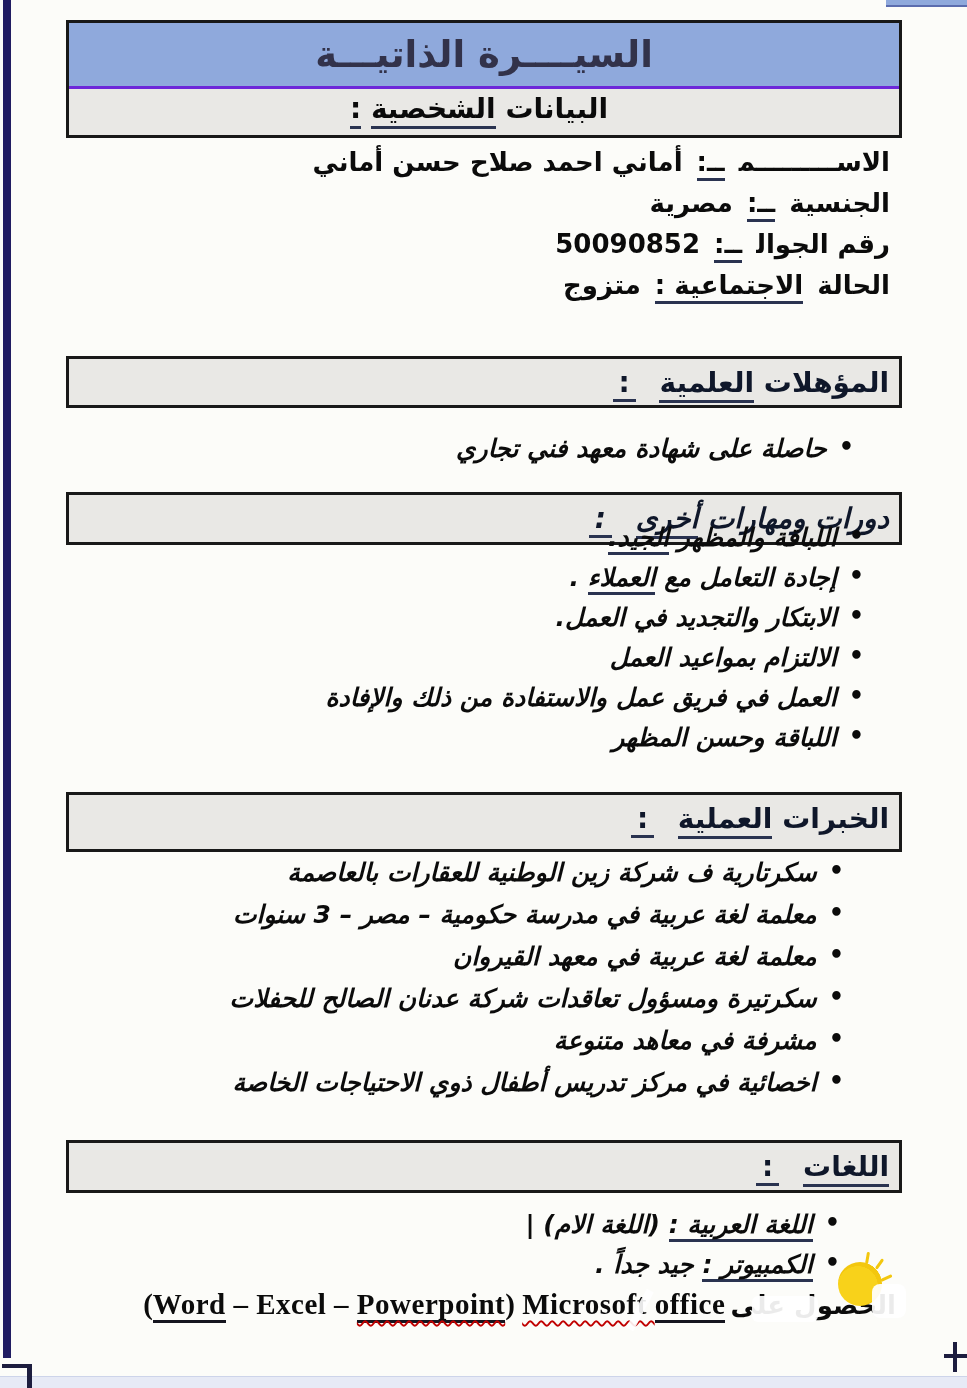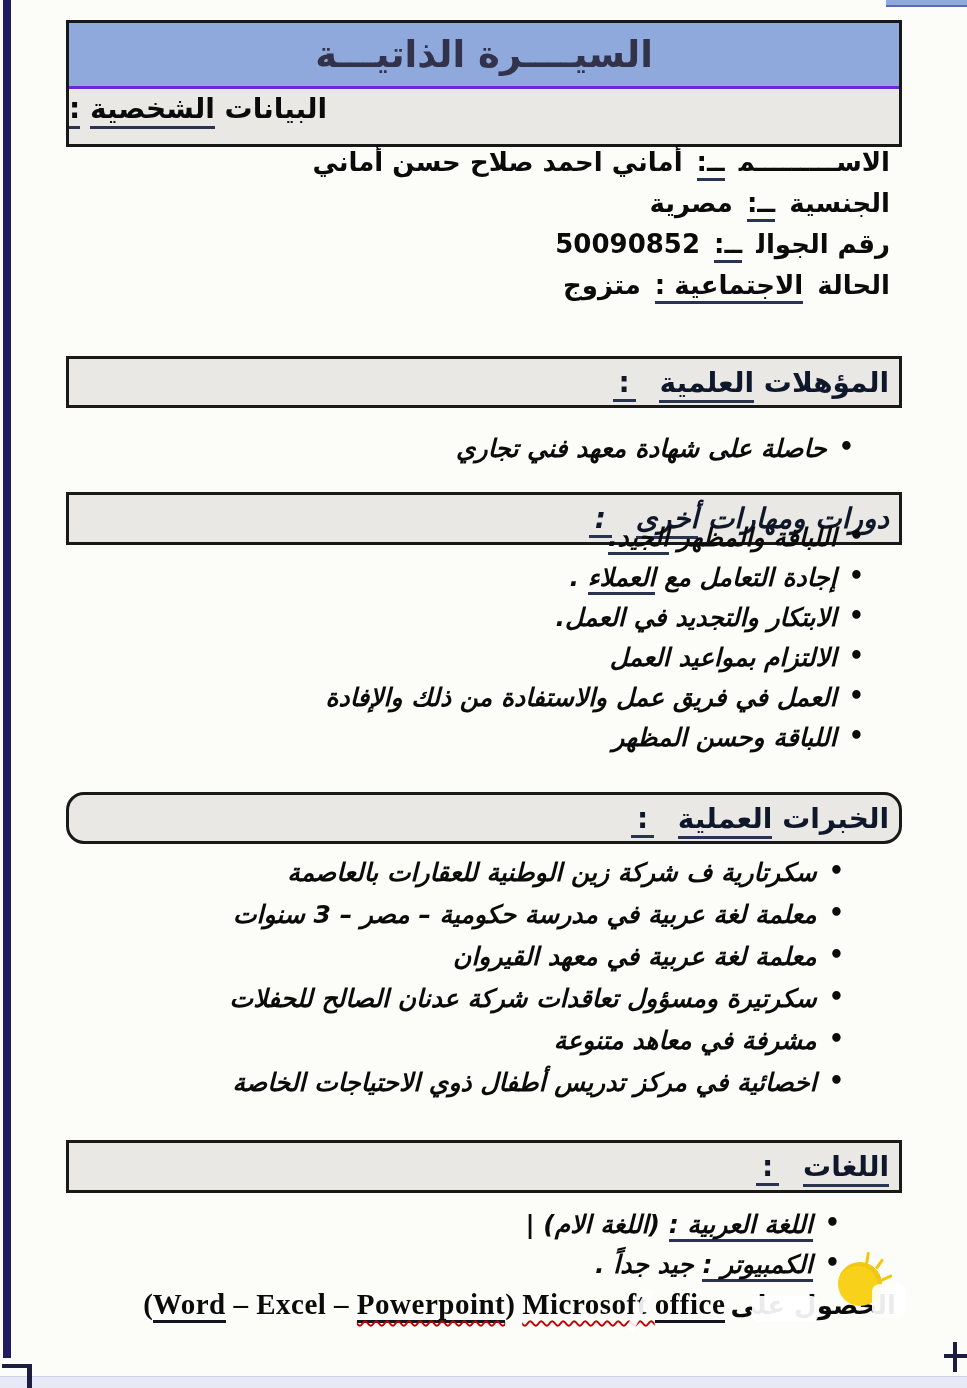--- a/index.html
+++ b/index.html
@@ -14,21 +14,21 @@
   .bottom-bar{position:absolute;left:0;top:1376px;width:967px;height:12px;background:#e7eaf6;border-top:1px solid #cdd4ea;}
   .corner-bl-h{position:absolute;left:2px;top:1364px;width:30px;height:4px;background:#1d1d3f;}
   .corner-bl-v{position:absolute;left:27px;top:1364px;width:5px;height:24px;background:#1d1d3f;}
   .corner-br-v{position:absolute;left:953px;top:1342px;width:4px;height:30px;background:#1d1d3f;}
   .corner-br-h{position:absolute;left:944px;top:1354px;width:23px;height:4px;background:#1d1d3f;}
 
   
   .title-box{position:absolute;left:66px;top:20px;width:836px;border:3px solid #181818;background:#e9e8e5;}
   .title-row{height:66px;background:#8fa9dc;border-bottom:3px solid #6d28d9;
              text-align:center;line-height:64px;font-size:37px;font-weight:bold;color:#32324a;direction:rtl;}
-  .sub-row{height:55px;direction:rtl;text-align:left;padding:2px 10px 0 0;
+  .sub-row{height:46px;direction:rtl;text-align:center;padding:2px 10px 0 0;
            font-size:28px;font-weight:bold;color:#0a0a0a;line-height:36px;}
 
   
   .hdr-box{position:absolute;left:66px;width:836px;border:3px solid #191919;background:#e9e8e5;
            direction:rtl;text-align:right;padding:7px 10px 0 10px;
            font-size:28px;font-weight:bold;color:#0f172a;}
   .u{border-bottom:3px solid #2a3350;padding-bottom:1px;}
   .hdr-box .colon{margin-right:14px;padding:0 6px;}
 
   
@@ -120,21 +120,21 @@
   </div>
   <div class="list skills-list">
     <div class="li"><span class="blt">•</span><span>اللباقة والمظهر</span> <span class="u">الجيد.</span><span></span></div>
     <div class="li"><span class="blt">•</span><span>إجادة التعامل مع</span> <span class="u">العملاء</span><span> .</span></div>
     <div class="li"><span class="blt">•</span><span>الابتكار والتجديد في العمل.</span> <span class="u"></span><span></span></div>
     <div class="li"><span class="blt">•</span><span>الالتزام بمواعيد العمل</span> <span class="u"></span><span></span></div>
     <div class="li"><span class="blt">•</span><span>العمل في فريق عمل والاستفادة من ذلك والإفادة</span> <span class="u"></span><span></span></div>
     <div class="li"><span class="blt">•</span><span>اللباقة وحسن المظهر</span> <span class="u"></span><span></span></div>
   </div>
 
-  <div class="hdr-box" style="top:792px;height:52px;border-radius:18px;">
+  <div class="hdr-box" style="top:792px;height:60px;">
     <span>الخبرات</span>
     <span class="u">العملية</span>
     <span class="u colon">:</span>
   </div>
   <div class="list exp-list">
     <div class="li"><span class="blt">•</span><span>سكرتارية ف شركة زين الوطنية للعقارات بالعاصمة</span></div>
     <div class="li"><span class="blt">•</span><span>معلمة لغة عربية في مدرسة حكومية – مصر – 3 سنوات</span></div>
     <div class="li"><span class="blt">•</span><span>معلمة لغة عربية في معهد القيروان</span></div>
     <div class="li"><span class="blt">•</span><span>سكرتيرة ومسؤول تعاقدات شركة عدنان الصالح للحفلات</span></div>
     <div class="li"><span class="blt">•</span><span>مشرفة في معاهد متنوعة</span></div>

